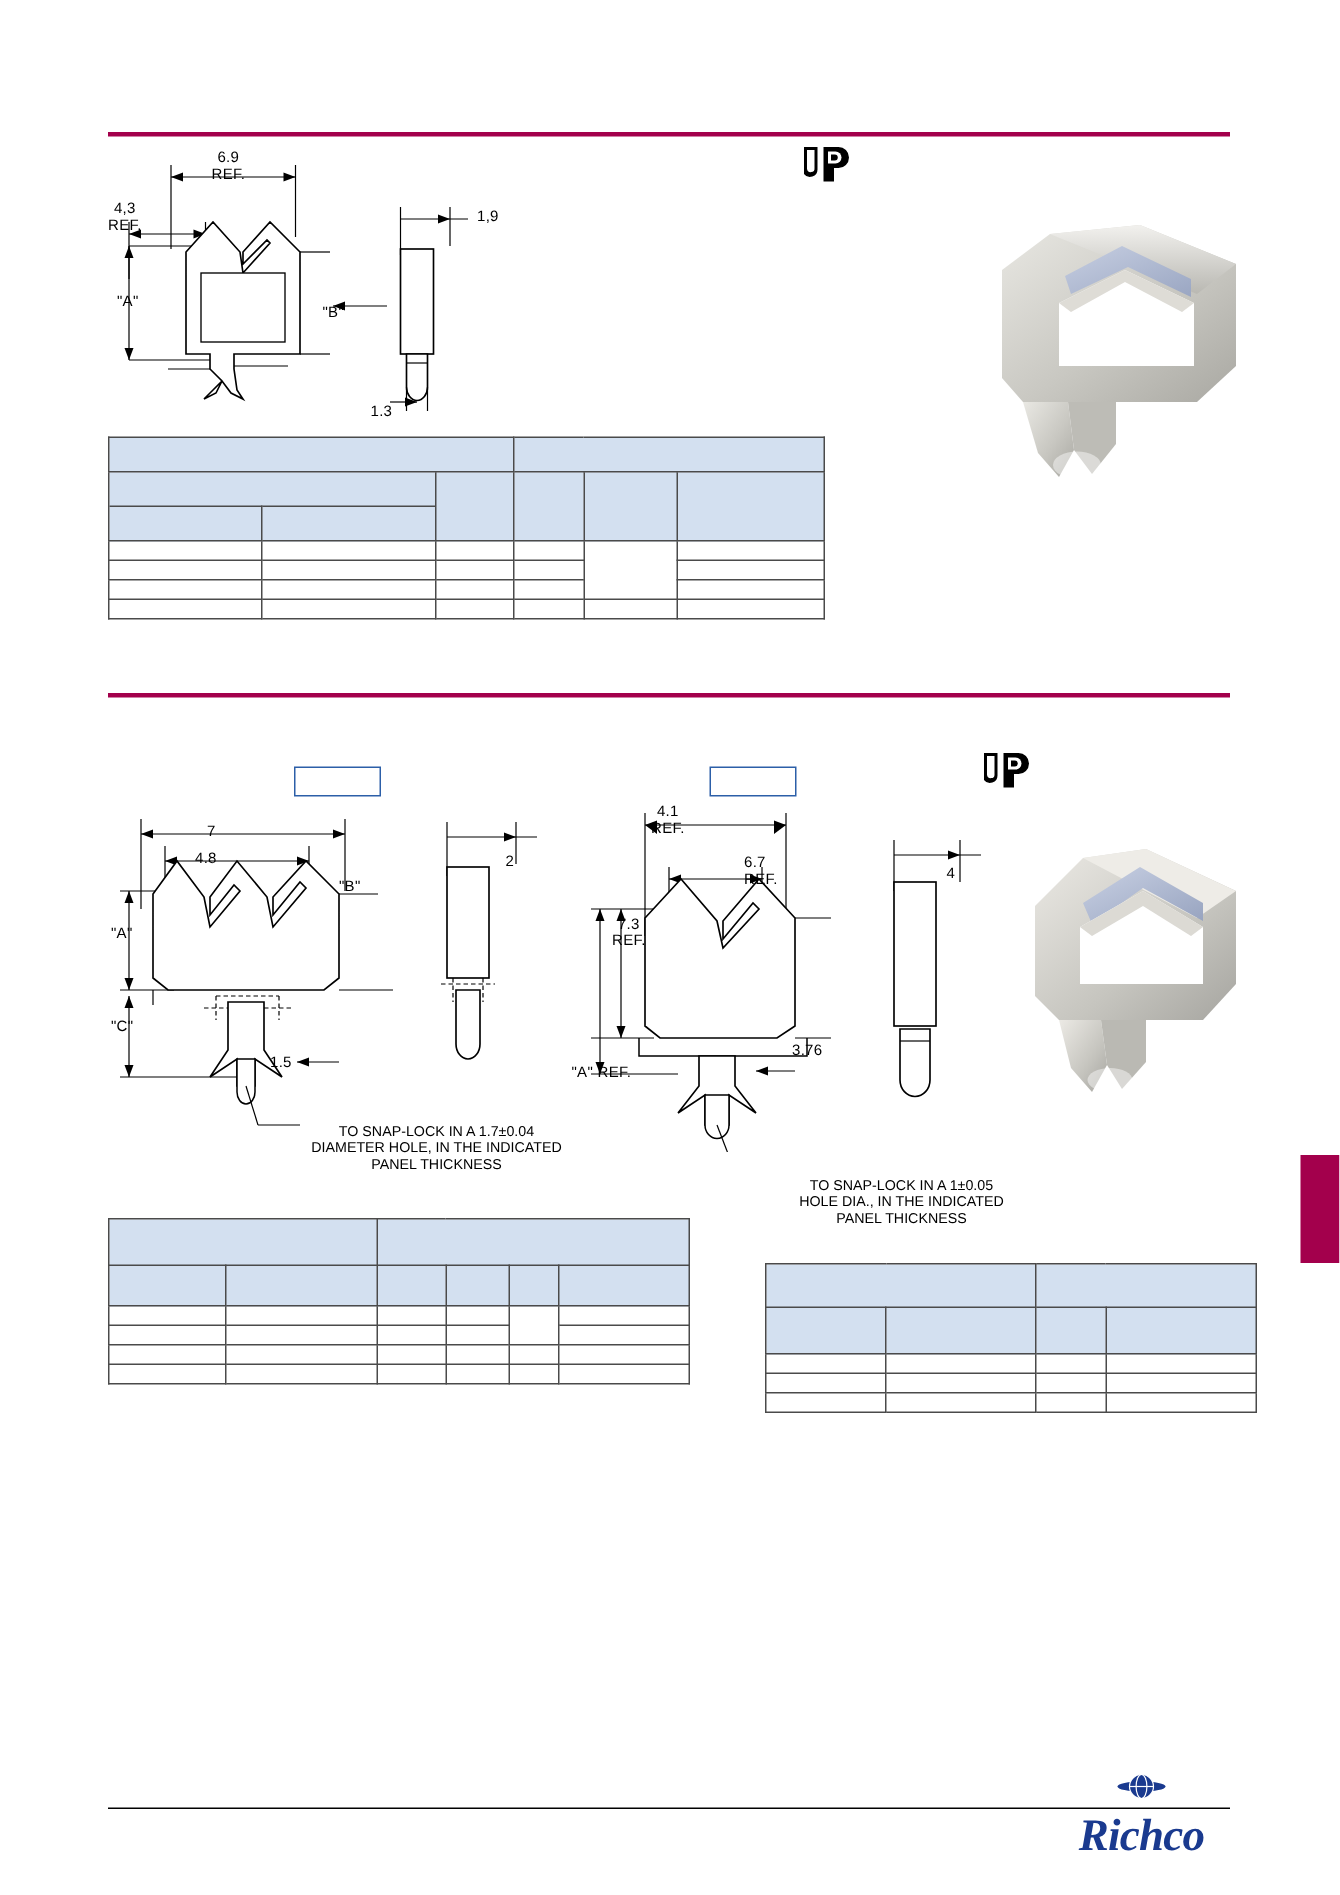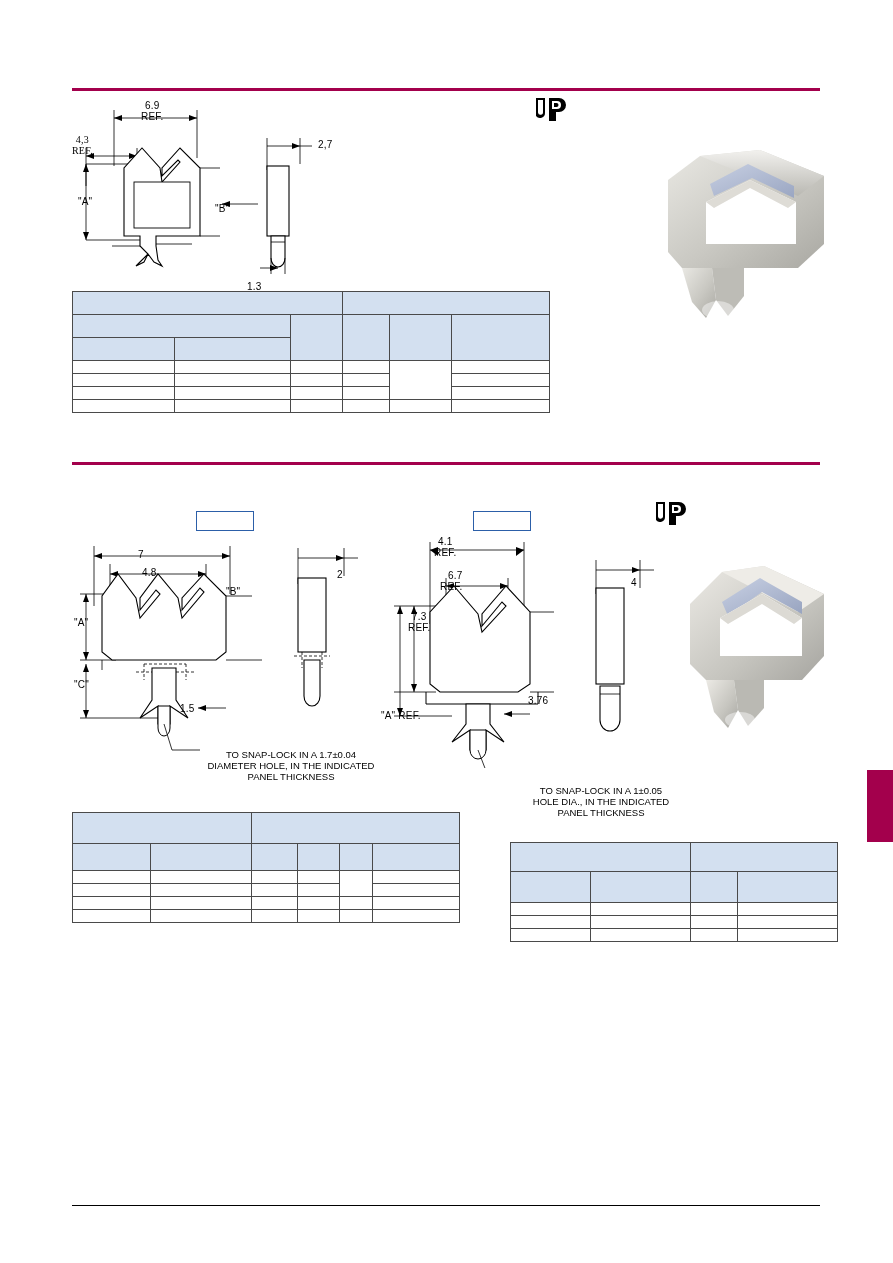--- a/index.html
+++ b/index.html
@@ -177,26 +177,26 @@
       <line x1="209" y1="146" x2="223" y2="146"></line>
       <line x1="209" y1="162" x2="209" y2="178"></line>
       <line x1="223" y1="162" x2="223" y2="178"></line>
       <line x1="198" y1="172" x2="216" y2="172"></line>
       <polygon points="216,172 208,169 208,175" fill="#000" stroke="none"></polygon>
     </g>
   </svg>
 
   <div class="dim" style="left:141px; top:100px; text-align:center;">6.9
 REF.</div>
-  <div class="dim" style="left:72px; top:134px; text-align:center;font-family:Liberation Serif, serif;">4,3
+  <div class="dim" style="left:72px; top:134px; text-align:center;">4,3
 REF.</div>
   <div class="dim" style="left:78px; top:196px;">"A"</div>
   <div class="dim" style="left:215px; top:203px;">"B"</div>
-  <div class="dim" style="left:318px; top:139px;">2,7</div>
-  <div class="dim" style="left:247px; top:269px;margin-top:12px;">1.3</div>
+  <div class="dim" style="left:318px; top:139px;">1,9</div>
+  <div class="dim" style="left:247px; top:269px;">1.3</div>
 
   <svg class="photo" style="left:648px; top:140px;" width="200" height="200" viewBox="0 0 200 200">
     <defs>
       <linearGradient id="g1" x1="0" y1="0" x2="1" y2="1">
         <stop offset="0%" stop-color="#e9e8e3"></stop>
         <stop offset="55%" stop-color="#c9c8c2"></stop>
         <stop offset="100%" stop-color="#a9a8a2"></stop>
       </linearGradient>
       <linearGradient id="g2" x1="0" y1="0" x2="0" y2="1">
         <stop offset="0%" stop-color="#f2f1ee"></stop>
@@ -336,21 +336,21 @@
       <g stroke-dasharray="3,2">
         <line x1="228" y1="128" x2="264" y2="128"></line>
         <line x1="236" y1="124" x2="236" y2="140"></line>
         <line x1="256" y1="124" x2="256" y2="140"></line>
       </g>
       <path d="M238,132 L238,168 a8,10 0 0 0 16,0 L254,132 Z" stroke="#000" stroke-width="1.1" fill="#ffffff"></path>
     </g>
   </svg>
 
   <div class="dim" style="left:138px; top:549px;">7</div>
-  <div class="dim" style="left:142px; top:567px;">4.8</div>
+  <div class="dim" style="left:130px; top:567px;">4.8</div>
   <div class="dim" style="left:226px; top:586px;">"B"</div>
   <div class="dim" style="left:74px; top:617px;">"A"</div>
   <div class="dim" style="left:74px; top:679px;">"C"</div>
   <div class="dim" style="left:180px; top:703px;">1.5</div>
   <div class="dim" style="left:337px; top:569px;">2</div>
   <div class="note" style="left:196px; top:749px; width:190px;">TO SNAP-LOCK IN A 1.7±0.04
 DIAMETER HOLE, IN THE INDICATED
 PANEL THICKNESS</div>
 
   <svg class="photo" style="left:378px; top:528px;" width="290" height="240" viewBox="0 0 290 240">
@@ -398,21 +398,21 @@
       <line x1="218" y1="42" x2="276" y2="42"></line>
       <polygon points="262,42 254,39 254,45" fill="#000" stroke="none"></polygon>
       <rect x="218" y="60" width="28" height="96" stroke="#000" stroke-width="1.1" fill="#ffffff"></rect>
       <path d="M222,158 L222,192 a10,11 0 0 0 20,0 L242,158 Z" stroke="#000" stroke-width="1.1" fill="#ffffff"></path>
       <line x1="222" y1="166" x2="242" y2="166"></line>
     </g>
   </svg>
 
   <div class="dim" style="left:434px; top:536px; text-align:center;">4.1
 REF.</div>
-  <div class="dim" style="left:440px; top:570px; text-align:right;">6.7
+  <div class="dim" style="left:496px; top:570px; text-align:left;">6.7
 REF.</div>
   <div class="dim" style="left:408px; top:611px; text-align:center;">7.3
 REF.</div>
   <div class="dim" style="left:381px; top:710px;">"A" REF.</div>
   <div class="dim" style="left:528px; top:695px;">3.76</div>
   <div class="dim" style="left:631px; top:577px;">4</div>
   <div class="note" style="left:506px; top:785px; width:190px;">TO SNAP-LOCK IN A 1±0.05
 HOLE DIA., IN THE INDICATED
 PANEL THICKNESS</div>
 
@@ -512,14 +512,24 @@
     </tr>
     <tr>
       <td></td>
       <td></td>
       <td></td>
       <td></td>
     </tr>
   </tbody>
     </table>
 
+  <div class="logo">
+    <svg class="logo-globe" viewBox="0 0 34 22">
+      <ellipse cx="17" cy="11" rx="8" ry="8" fill="#1a3a8f"></ellipse>
+      <ellipse cx="17" cy="11" rx="16" ry="3.4" fill="#1a3a8f"></ellipse>
+      <ellipse cx="17" cy="11" rx="8" ry="8" fill="none" stroke="#ffffff" stroke-width="0.8"></ellipse>
+      <line x1="9" y1="11" x2="25" y2="11" stroke="#ffffff" stroke-width="0.8"></line>
+      <ellipse cx="17" cy="11" rx="3.6" ry="8" fill="none" stroke="#ffffff" stroke-width="0.8"></ellipse>
+    </svg>
+    <div class="logo-word">Richco</div>
+  </div>
 
 </div>
 
 </body></html>

